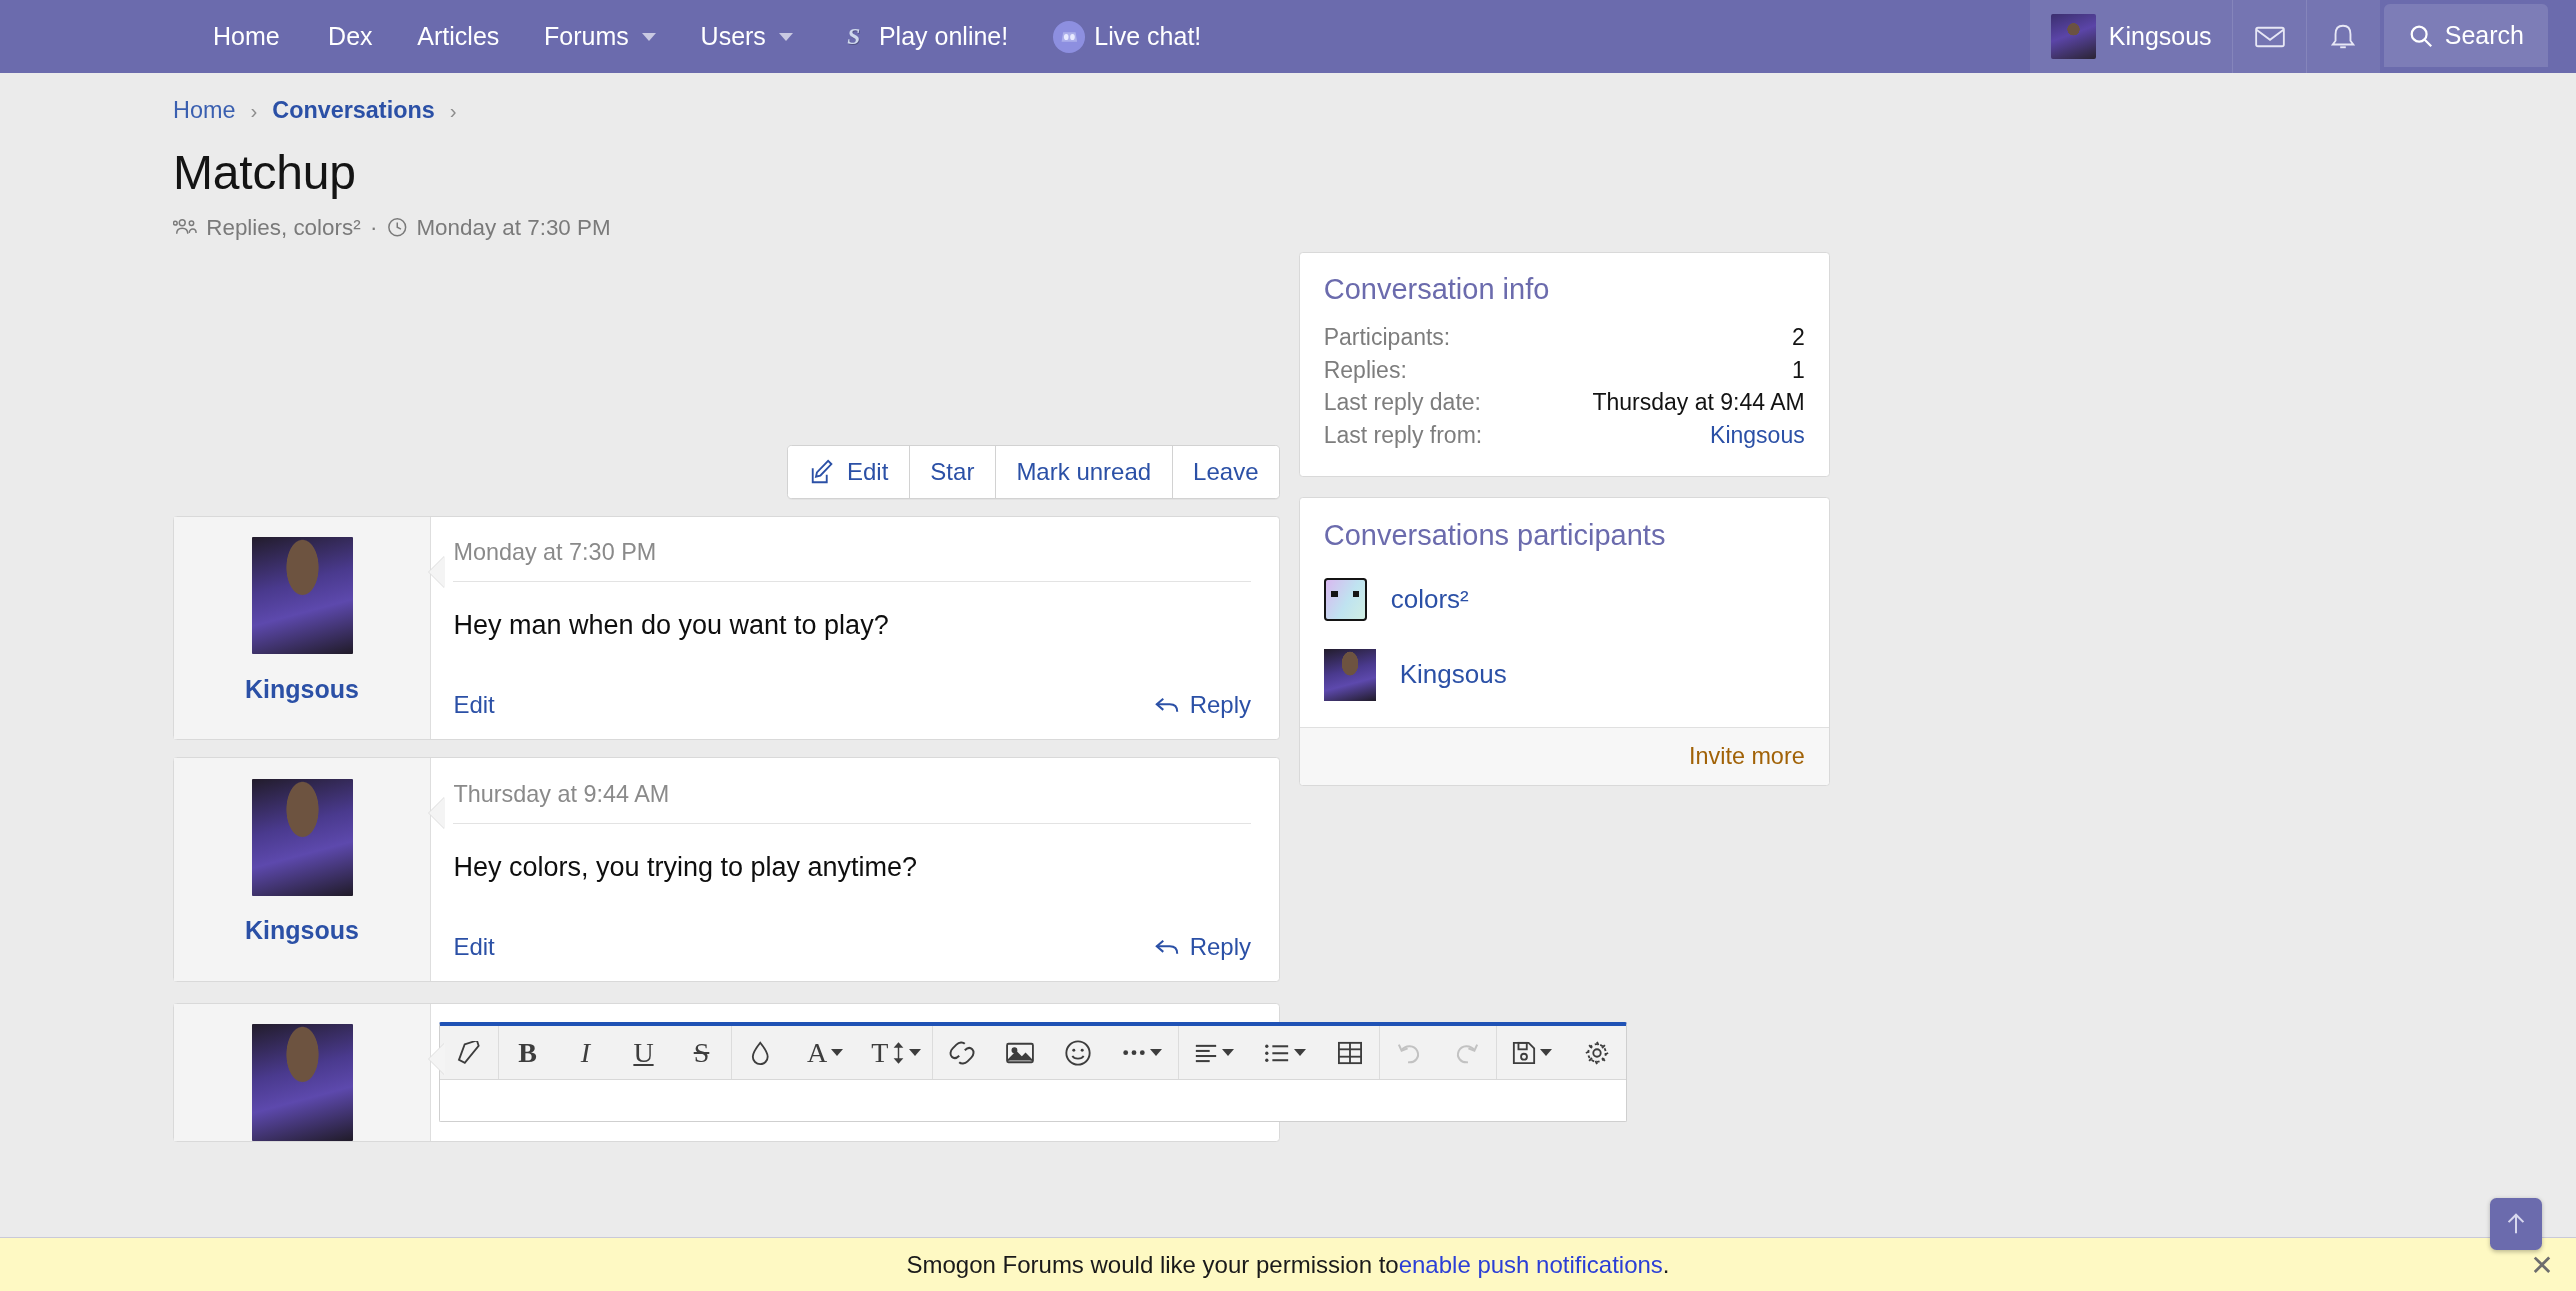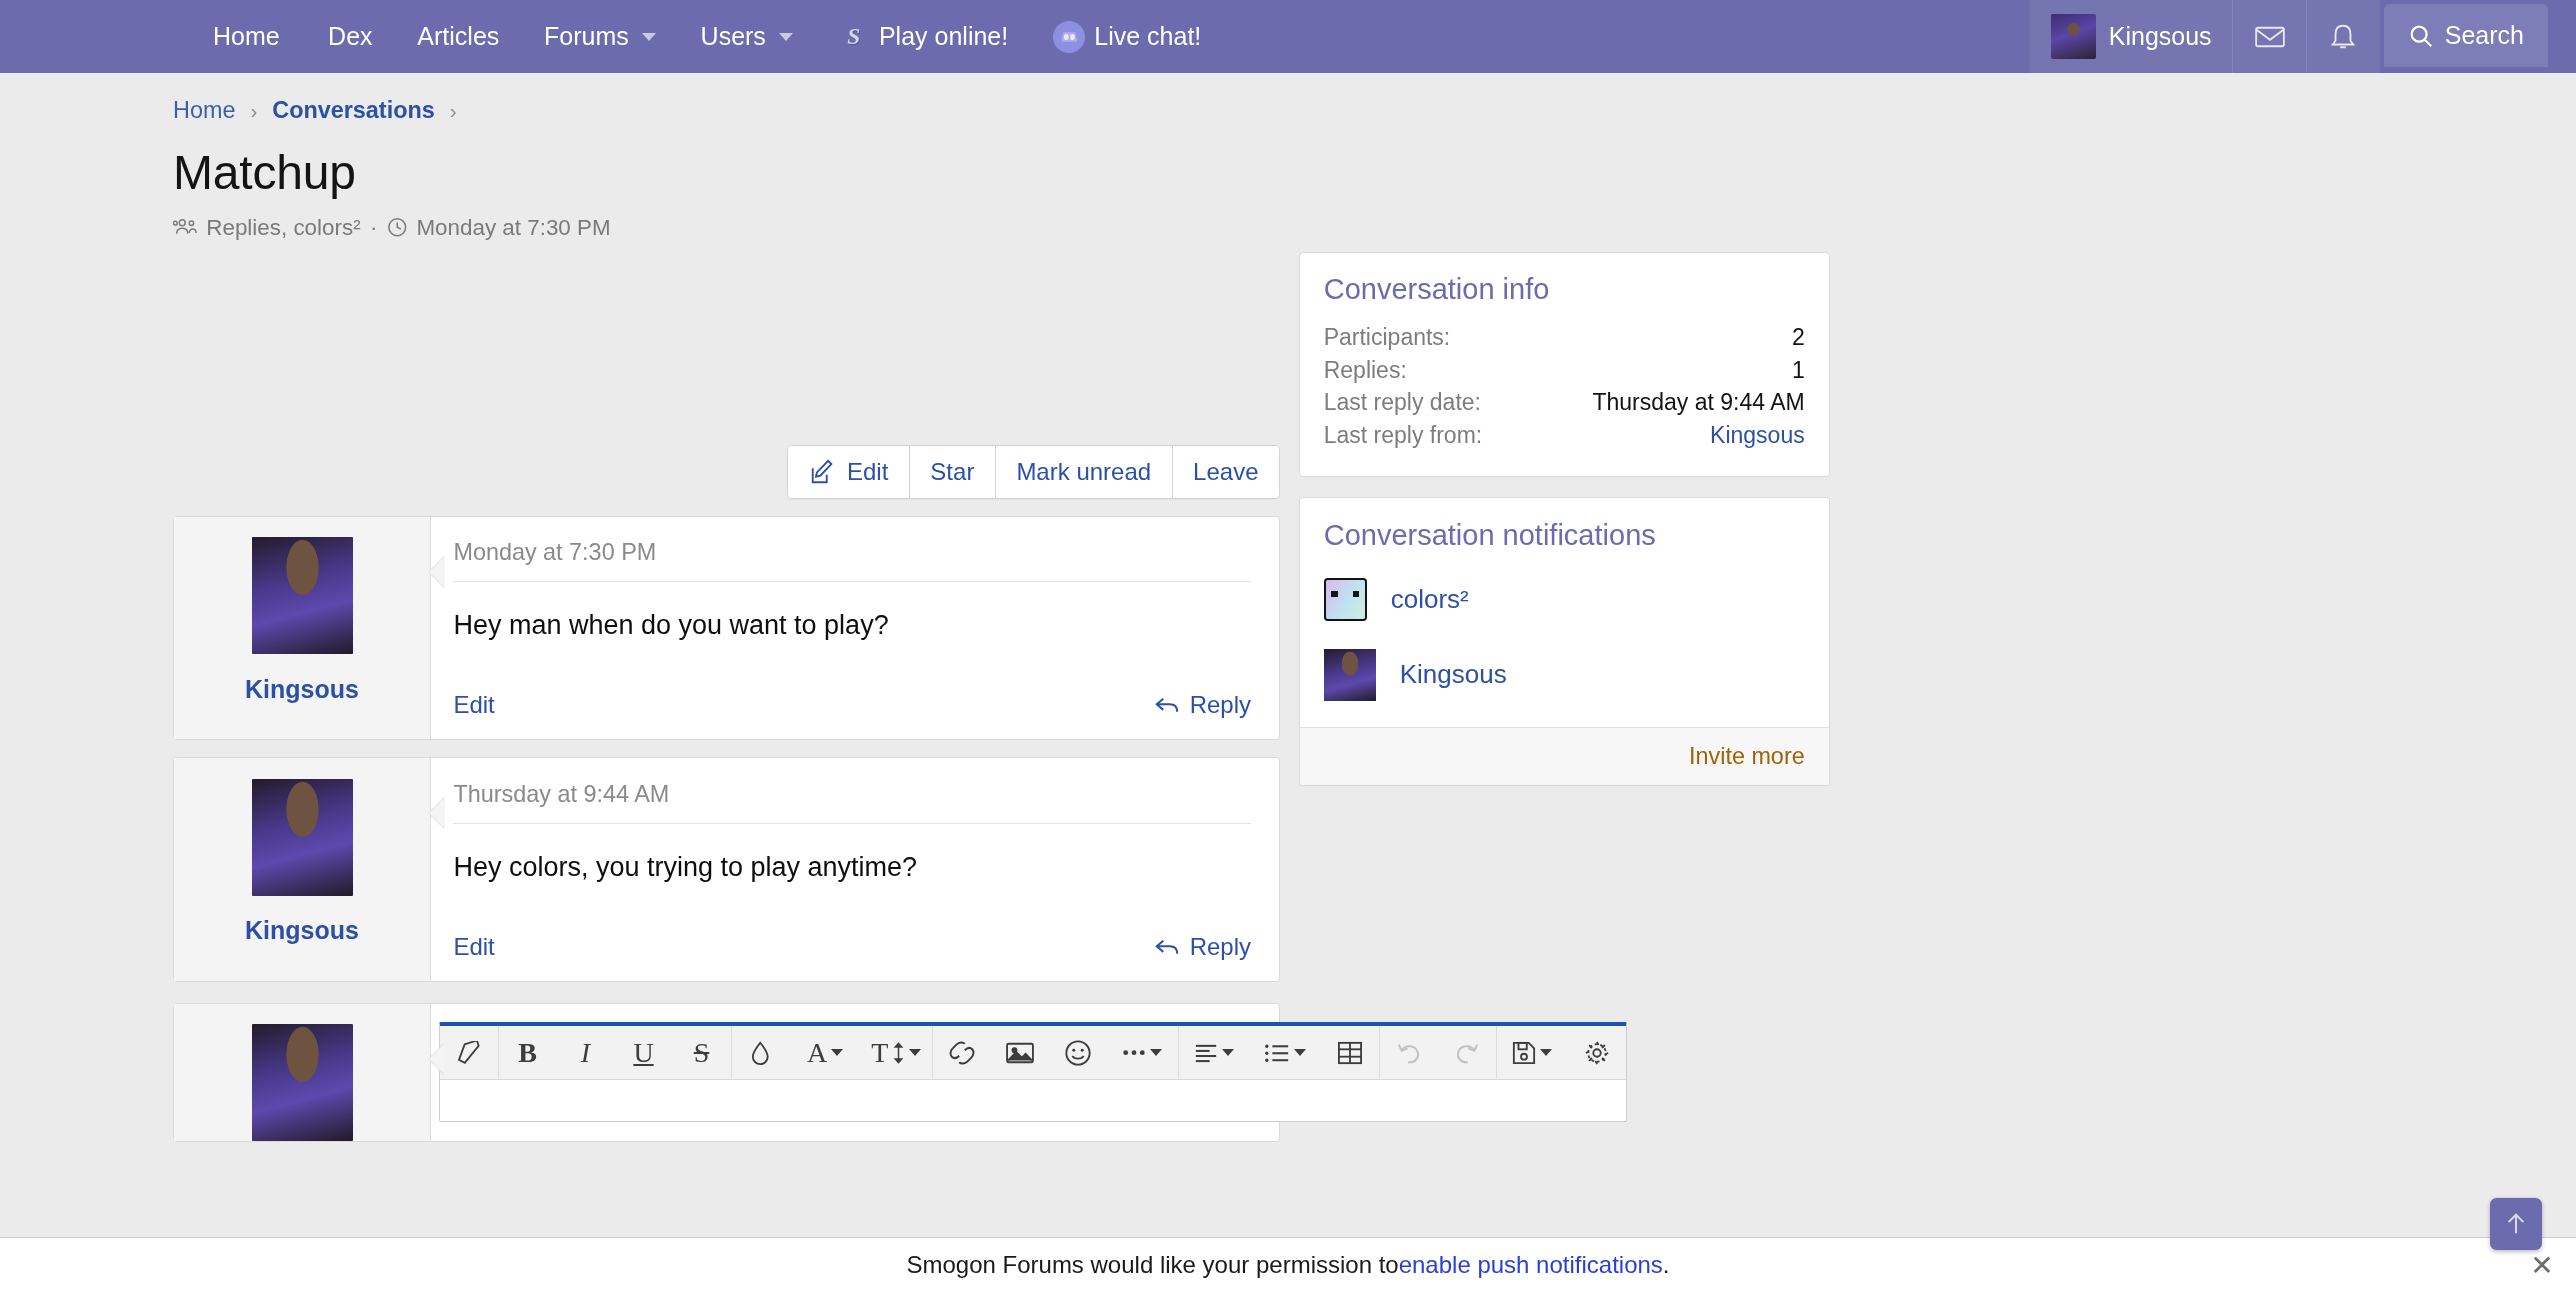--- a/index.html
+++ b/index.html
@@ -293,21 +293,21 @@
     font-size: 23.4px;
     color: #a16207;
     cursor: pointer;
     border-radius: 0 0 3.7px 3.7px;
   }
 
   
   .notif-bar {
     position: absolute; left: 0; bottom: 0;
     width: 2576px; height: 54px;
-    background: #ffffff;
+    background: #fef9c3;
     border-top: 0.9px solid #c9c9d8;
     display: flex; align-items: center; justify-content: center;
     font-size: 24px;
     color: #1a1a1a;
     z-index: 30;
   }
   .notif-link { color: #2b3fd6; cursor: pointer; }
   .notif-close {
     position: absolute; right: 22.4px; top: 50%; transform: translateY(-50%);
     font-size: 28px; color: #6d6d6d; cursor: pointer;
@@ -675,21 +675,21 @@
             <span class="info-value">Thursday at 9:44 AM</span>
           </div>
           <div class="info-row">
             <span class="info-label">Last reply from:</span>
             <span class="info-value link">Kingsous</span>
           </div>
         </div>
       </div>
 
       <div class="card">
-        <div class="card-title">Conversation notifications</div>
+        <div class="card-title">Conversations participants</div>
         <div class="card-body" style="padding-bottom:9.3px;">
           <div class="part-row">
             <span class="part-av-colors"></span>
             <span class="part-name">colors²</span>
           </div>
           <div class="part-row">
             <span class="part-av-king"></span>
             <span class="part-name">Kingsous</span>
           </div>
         </div>

